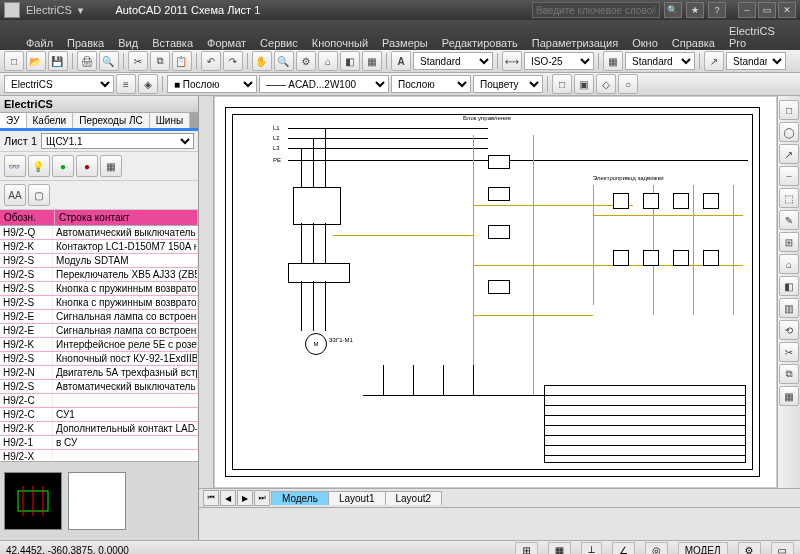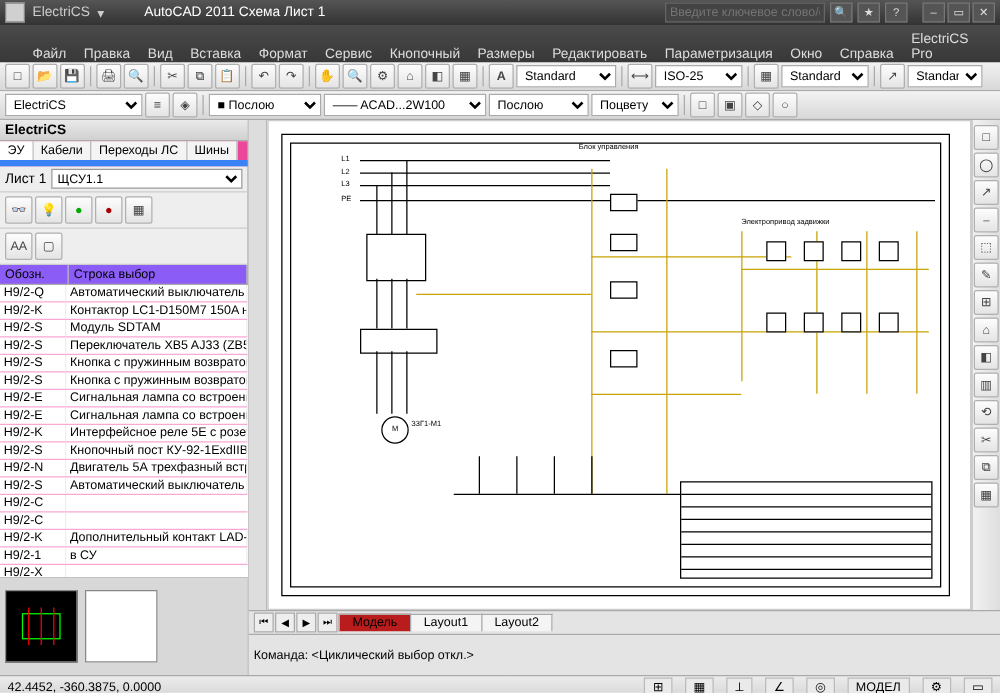--- a/index.html
+++ b/index.html
@@ -12,28 +12,28 @@
   .winbtn{width:16px;height:14px;background:#555;border:1px solid #777;display:flex;align-items:center;justify-content:center;color:#ddd;font-size:9px}
   .menubar{height:30px;background:linear-gradient(#4a4a4a,#383838);display:flex;align-items:flex-end;padding:0 20px;gap:2px;color:#ddd}
   .menubar span{padding:1px 6px;cursor:default}
   .toolbar{height:22px;background:linear-gradient(#f2f2f2,#d8d8d8);border-bottom:1px solid #aaa;display:flex;align-items:center;padding:0 4px;gap:2px;overflow:hidden}
   .tbtn{width:18px;height:18px;background:linear-gradient(#fdfdfd,#e4e4e4);border:1px solid #b0b0b0;border-radius:2px;display:flex;align-items:center;justify-content:center;font-size:10px;color:#444}
   .tsep{width:1px;height:16px;background:#aaa;margin:0 2px}
   .tcombo{height:18px;border:1px solid #aaa;background:#fff;font-size:10px;padding:0 2px}
   .body{display:flex;height:444px}
   .side{width:198px;background:#eee;border-right:1px solid #999;display:flex;flex-direction:column}
   .side-title{background:linear-gradient(#eaeaea,#d0d0d0);border-bottom:1px solid #aaa;padding:2px 4px;font-weight:bold}
-  .side-tabs{display:flex;border-bottom:5px solid #3b82f6;background:#ec4899}
+  .side-tabs{display:flex;border-bottom:3px solid #3b82f6;background:#a3a3a3}
   .side-tab{padding:2px 6px;border-right:1px solid #bbb;background:#f4f4f4;font-size:10px}
   .side-tab.active{background:#fff}
   .side-row{display:flex;align-items:center;gap:4px;padding:2px 4px;border-bottom:1px solid #ccc}
   .side-row .combo{flex:1;height:16px;border:1px solid #999;background:#fff;font-size:10px}
   .side-icons{display:flex;gap:2px;padding:3px 4px;border-bottom:1px solid #ccc;flex-wrap:wrap}
   .side-icons .tbtn{width:20px;height:20px}
-  .grid-head{display:flex;background:#8b5cf6;border-bottom:1px solid #aaa;font-size:10px}
+  .grid-head{display:flex;background:#ec4899;border-bottom:1px solid #aaa;font-size:10px}
   .grid-head div{padding:2px 4px;border-right:1px solid #bbb}
   .grid-body{flex:1;overflow:auto;background:#fff}
   .grid-row{display:flex;border-bottom:1px solid #f9a8d4;font-size:10px}
   .grid-row div{padding:1px 3px;border-right:1px solid #eee;white-space:nowrap;overflow:hidden}
   .col-a{width:46px}
   .col-b{flex:1}
   .thumbs{height:70px;background:#d8d8d8;border-top:1px solid #aaa;display:flex;align-items:center;gap:6px;padding:4px}
   .thumb{width:56px;height:56px;background:#000;border:1px solid #888;display:flex;align-items:center;justify-content:center;color:#0f0;font-size:8px}
   .main{flex:1;display:flex;flex-direction:column;background:#f0f0f0}
   .canvas-wrap{flex:1;position:relative;display:flex}
@@ -43,21 +43,21 @@
   .schematic{position:absolute;inset:10px 16px 10px 10px;border:1px solid #000}
   .schematic-inner{position:absolute;inset:6px;border:1px solid #000}
   .wire{position:absolute;background:#000}
   .wire.h{height:1px}
   .wire.v{width:1px}
   .wire.y{background:#c9a400}
   .comp{position:absolute;border:1px solid #000;background:#fff;font-size:6px;display:flex;align-items:center;justify-content:center}
   .lbl{position:absolute;font-size:6px;color:#000;white-space:nowrap}
   .tabs-bottom{height:18px;background:#e4e4e4;border-top:1px solid #aaa;display:flex;align-items:center;padding:0 4px;gap:0;font-size:10px}
   .btab{padding:1px 10px;border:1px solid #aaa;border-bottom:none;background:#f4f4f4;margin-right:-1px}
-  .btab.active{background:#b91c1c}
+  .btab.active{background:#7dd3fc}
   .navbtn{width:14px;height:14px;border:1px solid #aaa;background:#eee;display:flex;align-items:center;justify-content:center;font-size:8px;margin-right:1px}
   .cmd{height:30px;background:#e4e4e4;border-top:1px solid #aaa;font-size:10px;padding:1px 4px;display:flex;flex-direction:column;justify-content:center}
   .status{height:18px;background:linear-gradient(#ececec,#d4d4d4);border-top:1px solid #aaa;display:flex;align-items:center;padding:0 6px;gap:10px;font-size:10px}
   .status .sbtn{padding:0 6px;border:1px solid #bbb;background:#eaeaea;height:14px;display:flex;align-items:center}
   .titleblock{position:absolute;right:6px;bottom:6px;width:200px;height:76px;border:1px solid #000;background:#fff}
   .titleblock .trow{border-bottom:1px solid #000;height:9px}
 </style>
 </head>
 <body>
 
@@ -167,21 +167,21 @@
       <div class="tbtn" style="color:#0a0">●</div>
       <div class="tbtn" style="color:#a00">●</div>
       <div class="tbtn">▦</div>
     </div>
     <div class="side-icons">
       <div class="tbtn" style="font-weight:normal">AA</div>
       <div class="tbtn">▢</div>
     </div>
     <div class="grid-head">
       <div class="col-a">Обозн.</div>
-      <div class="col-b">Строка выбор</div>
+      <div class="col-b">Строка контакт</div>
     </div>
     <div class="grid-body" id="grid-body">
         <div class="grid-row">
           <div class="col-a">Н9/2-Q</div>
           <div class="col-b">Автоматический выключатель NSX1</div>
         </div>
         <div class="grid-row">
           <div class="col-a">Н9/2-K</div>
           <div class="col-b">Контактор LC1-D150M7 150A напря</div>
         </div>
@@ -223,20 +223,21 @@
         </div>
         <div class="grid-row">
           <div class="col-a">Н9/2-S</div>
           <div class="col-b">Автоматический выключатель С60а</div>
         </div>
         <div class="grid-row">
           <div class="col-a">Н9/2-C</div>
         </div>
         <div class="grid-row">
           <div class="col-a">Н9/2-C</div>
+          <div class="col-b">СУ1</div>
         </div>
         <div class="grid-row">
           <div class="col-a">Н9/2-K</div>
           <div class="col-b">Дополнительный контакт LAD-8N11</div>
         </div>
         <div class="grid-row">
           <div class="col-a">Н9/2-1</div>
           <div class="col-b">в СУ</div>
         </div>
         <div class="grid-row">
@@ -355,21 +356,20 @@
     <div class="tabs-bottom">
       <div class="navbtn">⏮</div>
       <div class="navbtn">◀</div>
       <div class="navbtn">▶</div>
       <div class="navbtn">⏭</div>
       <div class="btab active">Модель</div>
       <div class="btab">Layout1</div>
       <div class="btab">Layout2</div>
     </div>
     <div class="cmd">
-      <div>Команда: &lt;Циклический выбор откл.&gt;</div>
     </div>
   </div>
 </div>
 
 <div class="status">
   <span>42.4452, -360.3875, 0.0000</span>
   <span style="flex:1"></span>
   <div class="sbtn">⊞</div>
   <div class="sbtn">▦</div>
   <div class="sbtn">⟂</div>

